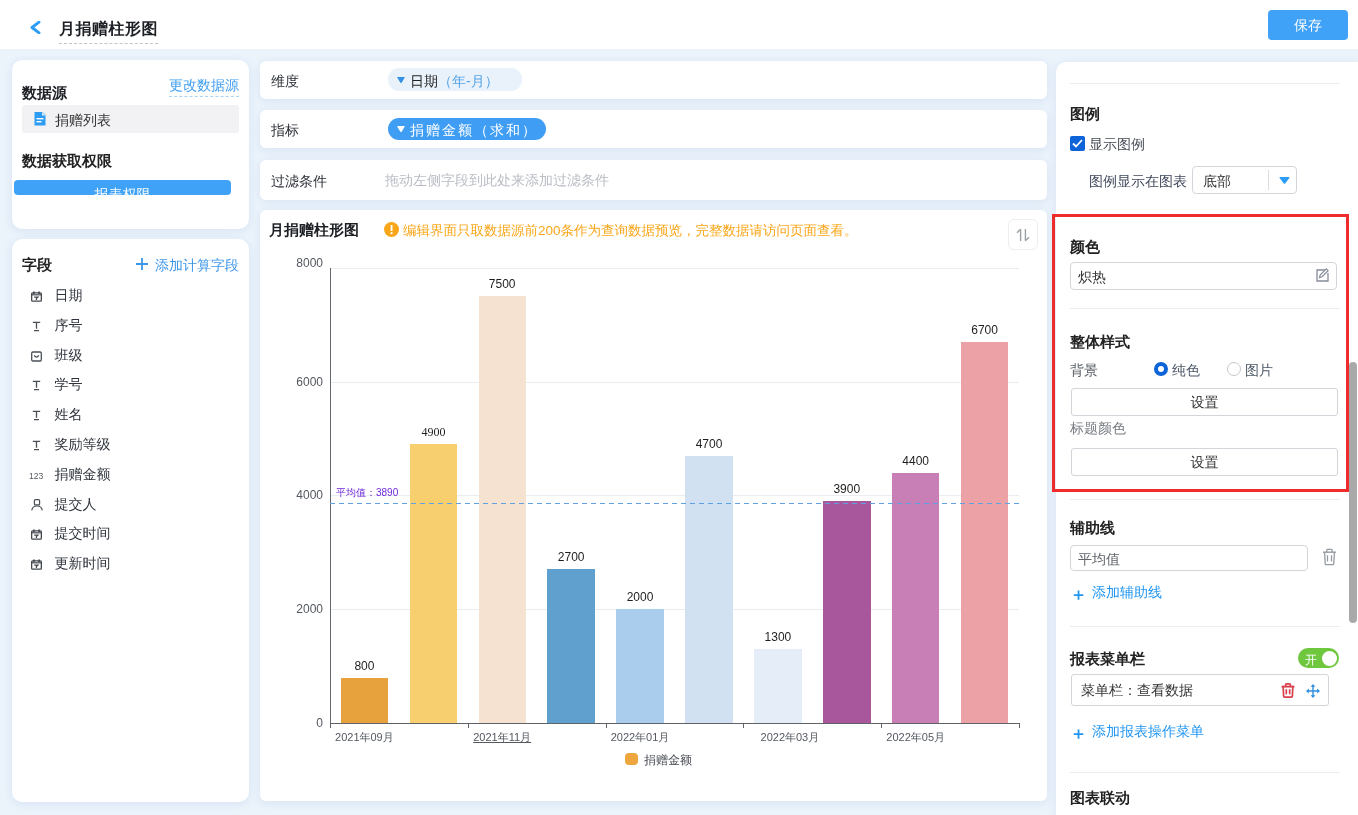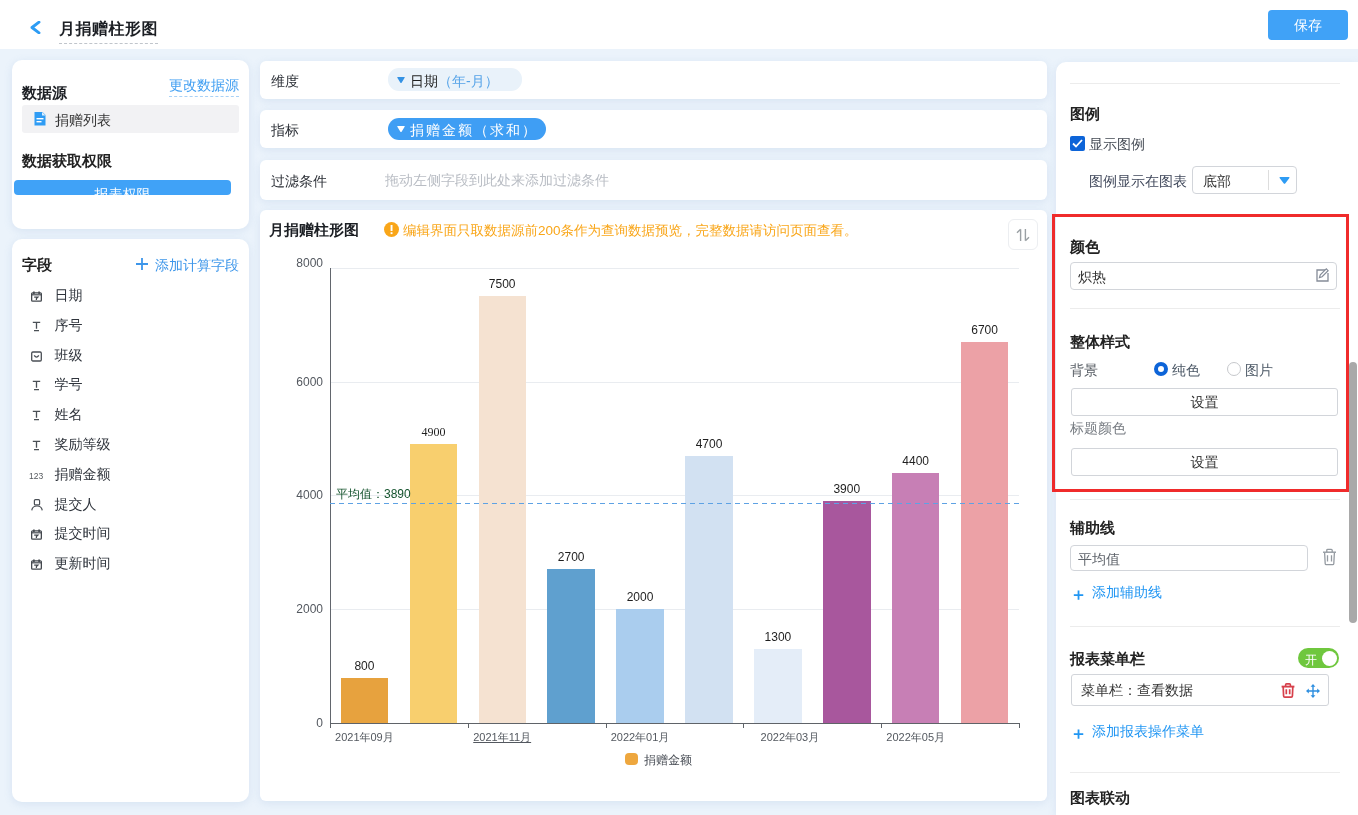--- a/index.html
+++ b/index.html
@@ -195,21 +195,21 @@
     <div class="bar" style="left:891.9px;top:472.6px;width:47.5px;height:250.4px;background:#c77fb5;"></div>
     <div class="blab" style="left:885.7px;top:453.6px;">4400</div>
     <div class="bar" style="left:960.8px;top:341.8px;width:47.5px;height:381.2px;background:#eca1a6;"></div>
     <div class="blab" style="left:954.6px;top:322.8px;">6700</div>
     <div class="xlab" style="left:324.4px;">2021年09月</div>
     <div class="xlab" style="left:462.2px;text-decoration:underline;">2021年11月</div>
     <div class="xlab" style="left:600.0px;">2022年01月</div>
     <div class="xlab" style="left:737.9px;margin-left:12px;">2022年03月</div>
     <div class="xlab" style="left:875.7px;">2022年05月</div>
     <div class="abs" style="left:330px;top:502.7px;width:689px;height:1.5px;background:repeating-linear-gradient(90deg,#5ea2e4 0,#5ea2e4 5px,transparent 5px,transparent 9px);"></div>
-    <div class="abs" style="left:336px;top:485.7px;font-size:12px;color:#14532d;">平均值：3890</div>
+    <div class="abs" style="left:336px;top:485.7px;font-size:10px;color:#6d28d9;">平均值：3890</div>
   </div>
 
 <div class="abs" style="left:625px;top:753px;width:12.5px;height:12px;background:#eea73e;border-radius:4px;"></div>
 <div class="abs" style="left:644px;top:752px;font-size:12px;color:#484d55;">捐赠金额</div>
 <div class="fic" style="left:31px;top:289.0px;"><svg width="11" height="11" viewBox="0 0 11 11">
       <rect x="0.65" y="1.8" width="9.7" height="8.4" rx="1" fill="none" stroke="#43484e" stroke-width="1.3"></rect>
       <path d="M2.9 0.4 v2.6 M8.1 0.4 v2.6" stroke="#43484e" stroke-width="1.6" fill="none"></path>
       <path d="M0.8 3.8 h9.4" stroke="#43484e" stroke-width="1.2" fill="none"></path>
       <path d="M3.2 6.1 h3.7 l-1.5 1.4 v1.6" stroke="#43484e" stroke-width="1.2" fill="none"></path>
     </svg></div>

